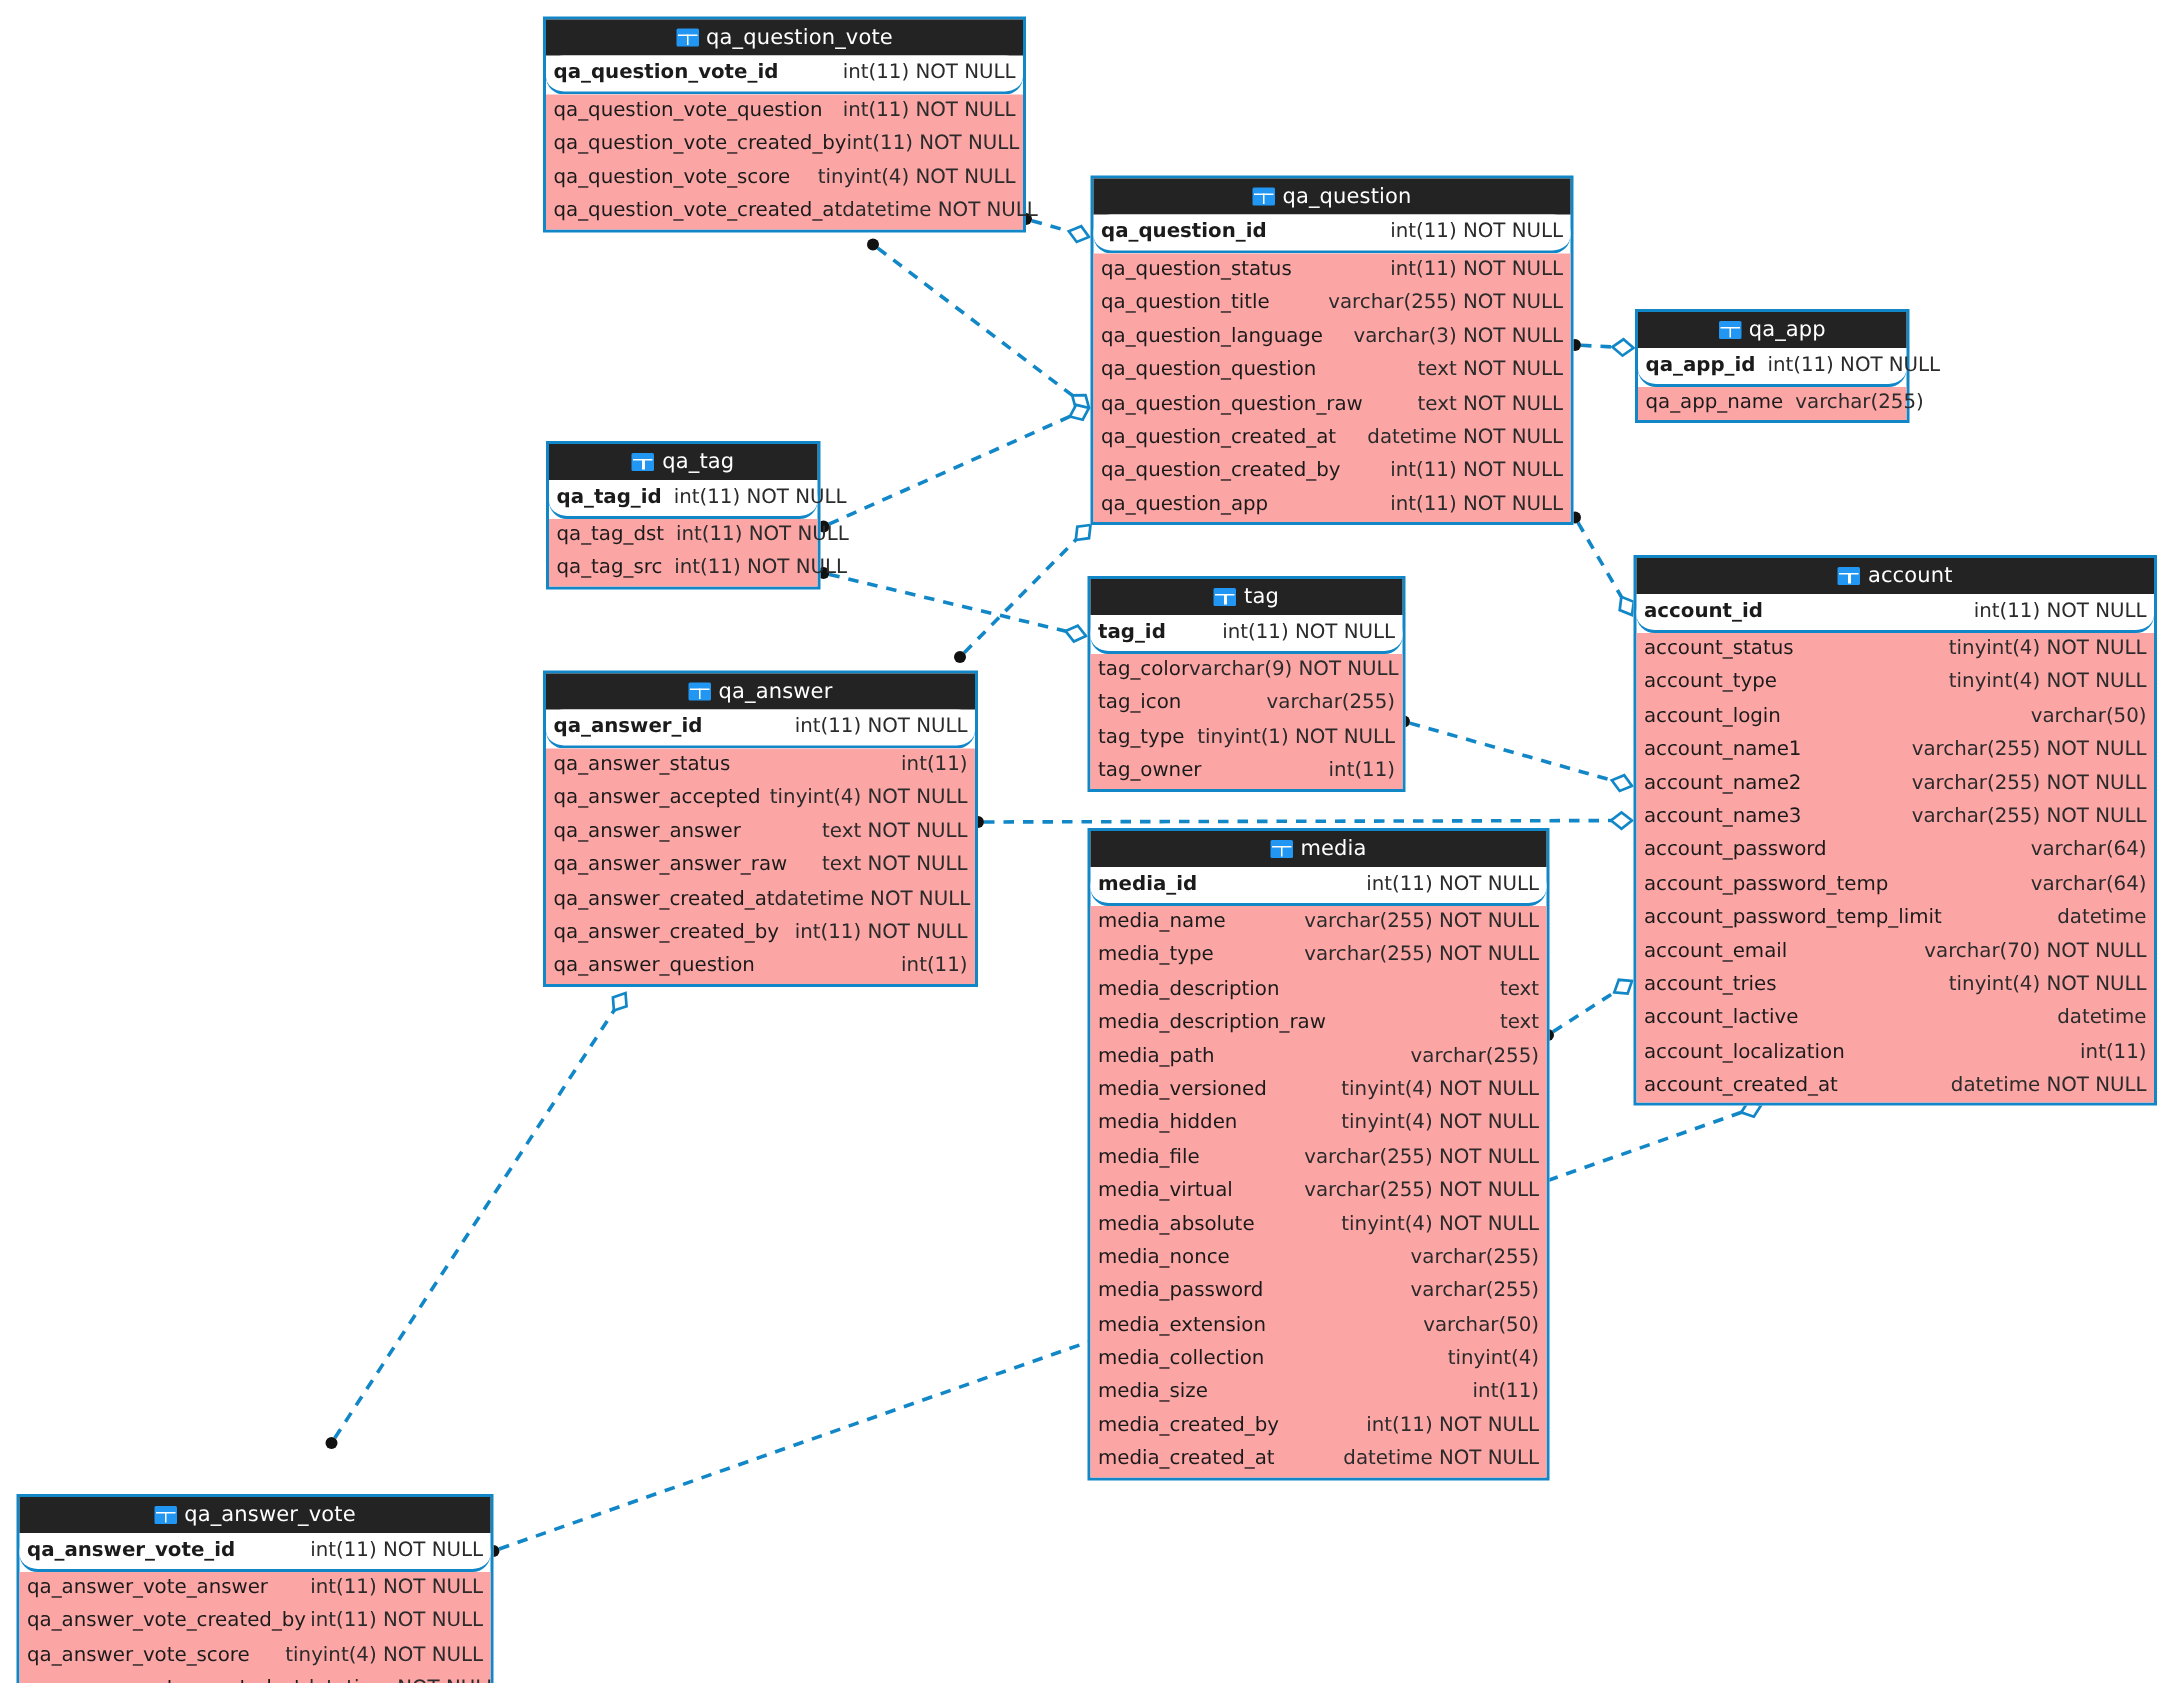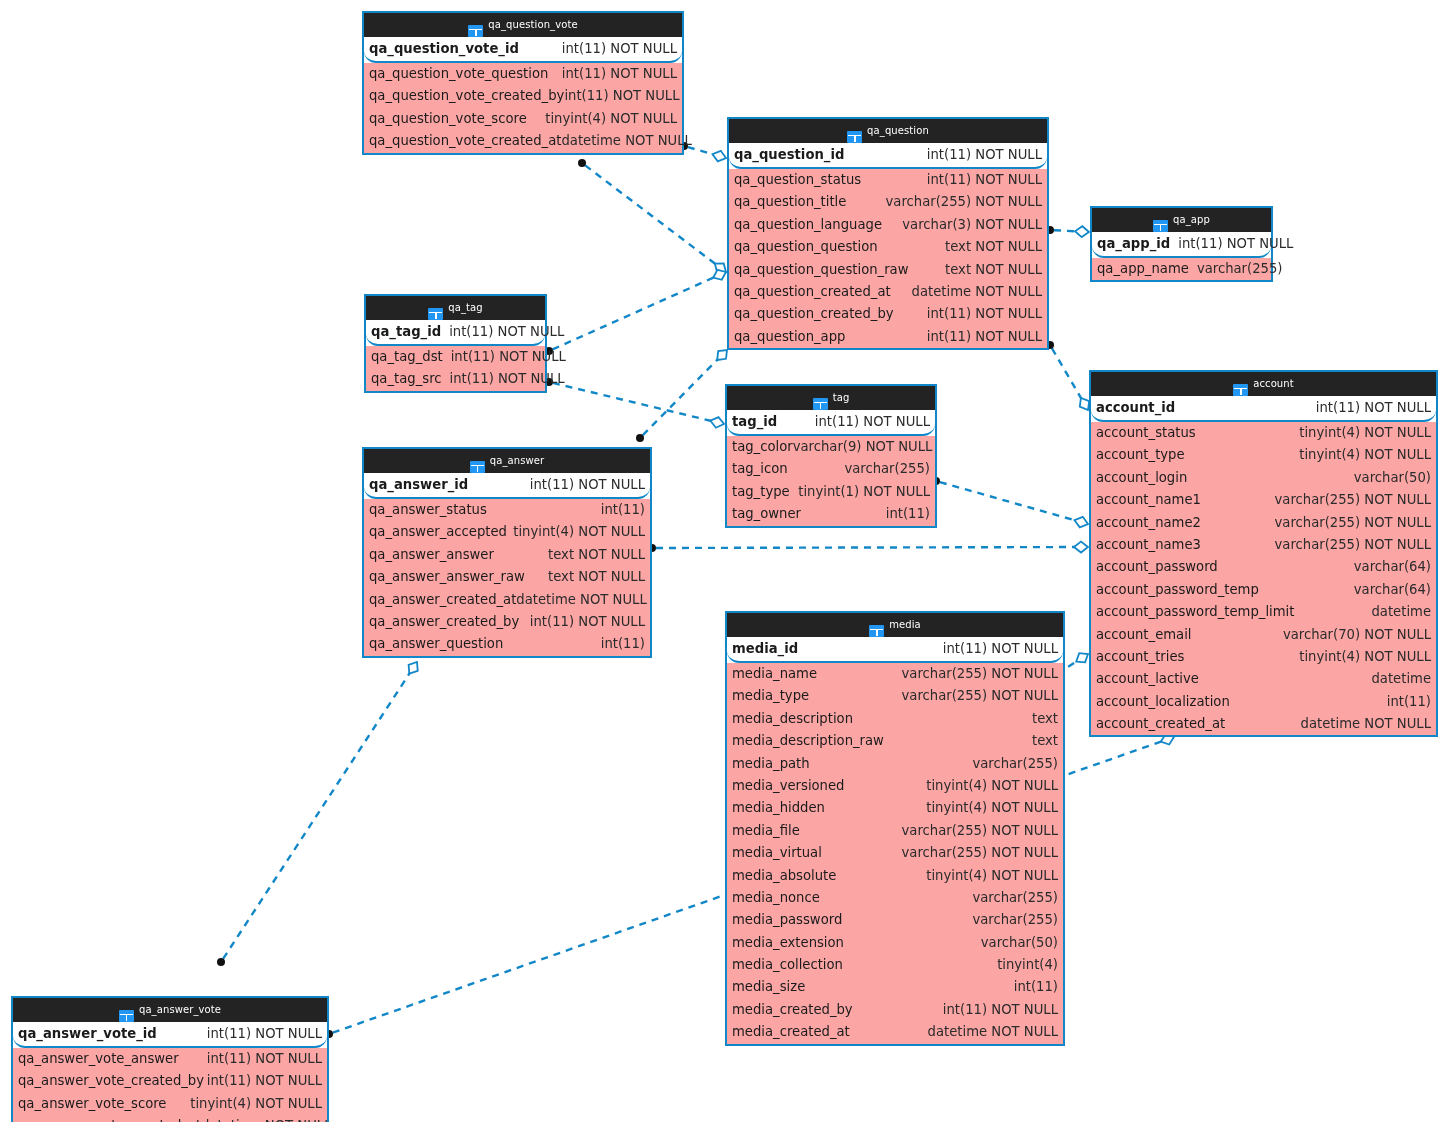--- a/index.html
+++ b/index.html
@@ -3,23 +3,23 @@
 <meta charset="utf-8">
 <style>
   html,body{margin:0;padding:0;background:#ffffff;}
   body{width:1445px;height:1122px;position:relative;overflow:hidden;
        font-family:"DejaVu Sans","Liberation Sans",sans-serif;}
   #canvas{position:absolute;left:0;top:0;width:1445px;height:1122px;}
   #links{position:absolute;left:0;top:0;width:1445px;height:1122px;pointer-events:none;}
 
   .table-box{position:absolute;border:2px solid #1287c8;background:#ffffff;
              box-sizing:border-box;}
-  .tbl-header{background:#232323;color:#ffffff;font-size:10px;
+  .tbl-header{background:#232323;color:#ffffff;font-size:14px;
               height:24px;line-height:24px;text-align:center;
-              display:flex;align-items:flex-end;justify-content:center;gap:5px;}
+              display:flex;align-items:center;justify-content:center;gap:5px;}
   .tbl-header .ttl{letter-spacing:.1px;}
   .tbl-icon{width:15px;height:12px;display:inline-block;position:relative;
             background:#2196f3;border-radius:1px;flex:0 0 auto;}
   .tbl-icon::before{content:"";position:absolute;left:1px;top:1px;right:1px;height:3px;
                     background:#ffffff;opacity:.0;}
   .tbl-icon i{position:absolute;background:#ffffff;display:block;}
   .tbl-icon i.h{left:1px;right:1px;top:3.5px;height:1.4px;}
   .tbl-icon i.v{top:3.5px;bottom:1px;left:7px;width:1.4px;}
 
   .pk-row{background:#ffffff;border-bottom:2px solid #1287c8;border-radius:12px;}
@@ -374,21 +374,21 @@
           <div class="row">
             <span class="nm">qa_answer_created_by</span>
             <span class="ty">int(11) NOT NULL</span>
           </div>
           <div class="row">
             <span class="nm">qa_answer_question</span>
             <span class="ty">int(11)</span>
           </div>
         </div>
       </div>
-      <div class="table-box" style="left: 725px; top: 611px; width: 340px;">
+      <div class="table-box" style="left: 725px; top: 552px; width: 308px;">
         <div class="tbl-header">
           <span class="tbl-icon">
             <i class="h"></i>
             <i class="v"></i>
           </span>
           <span class="ttl">media</span>
         </div>
         <div class="pk-row">
           <div class="row">
             <span class="nm">media_id</span>

